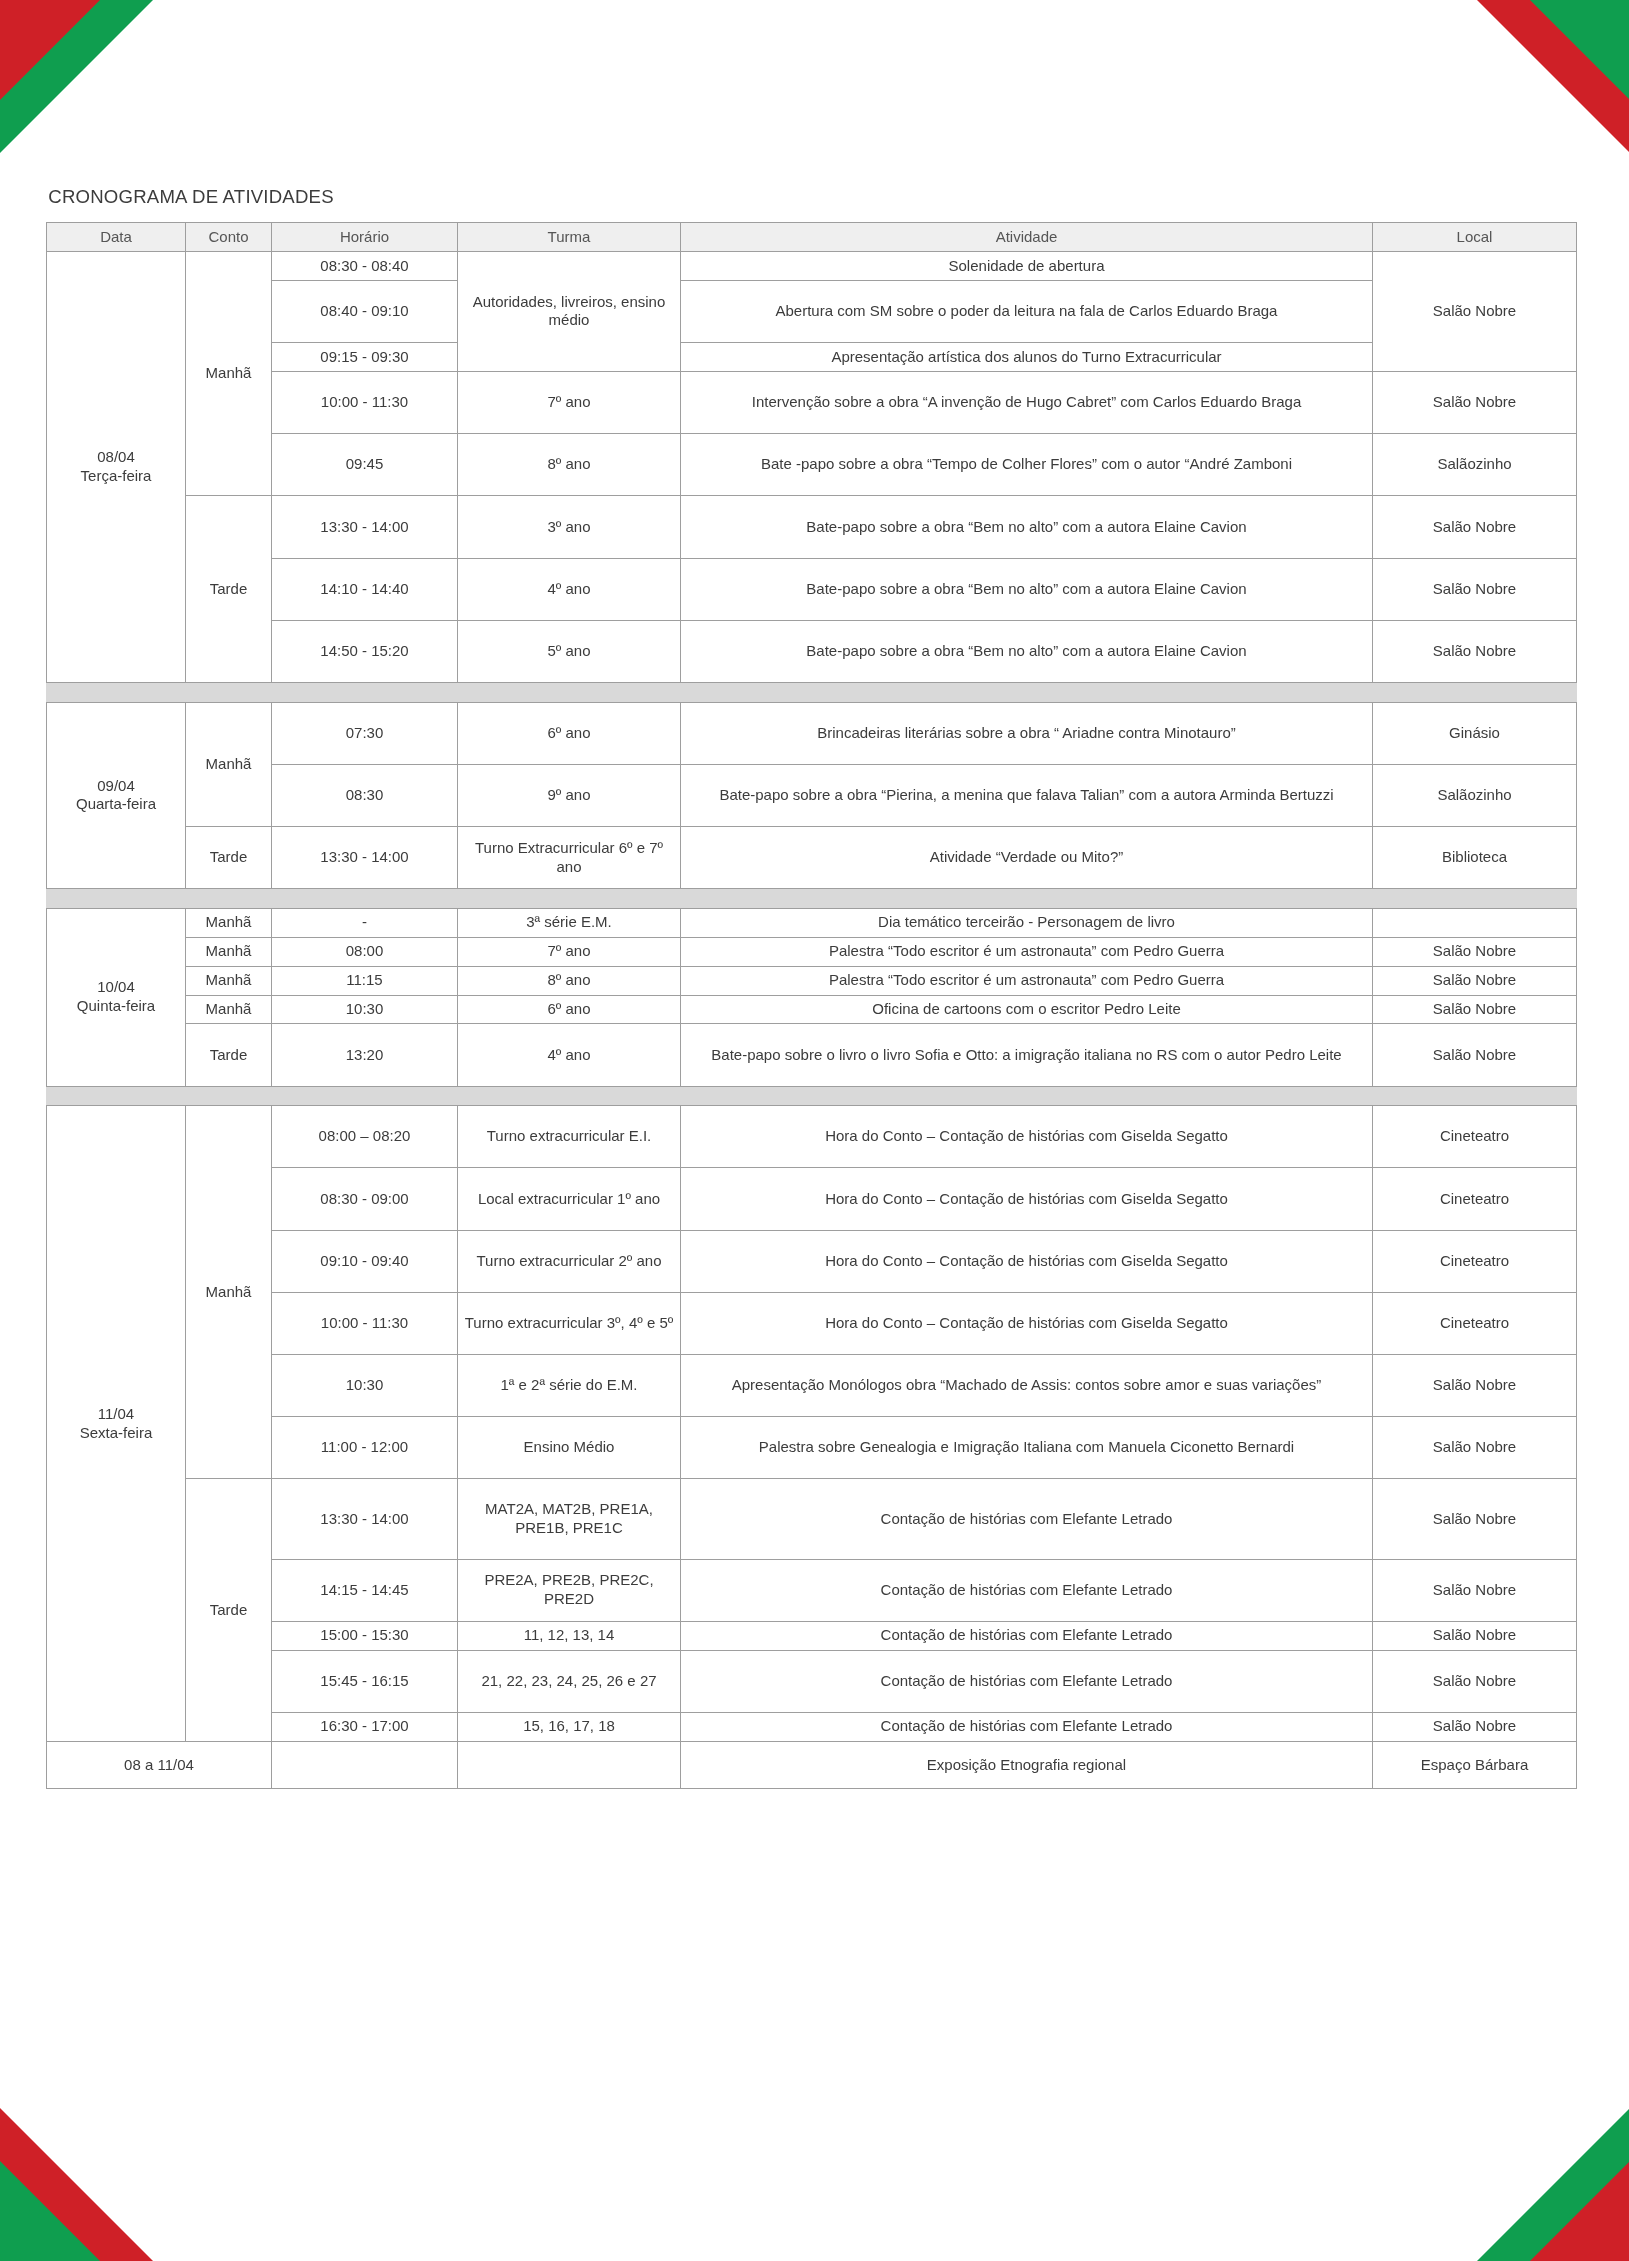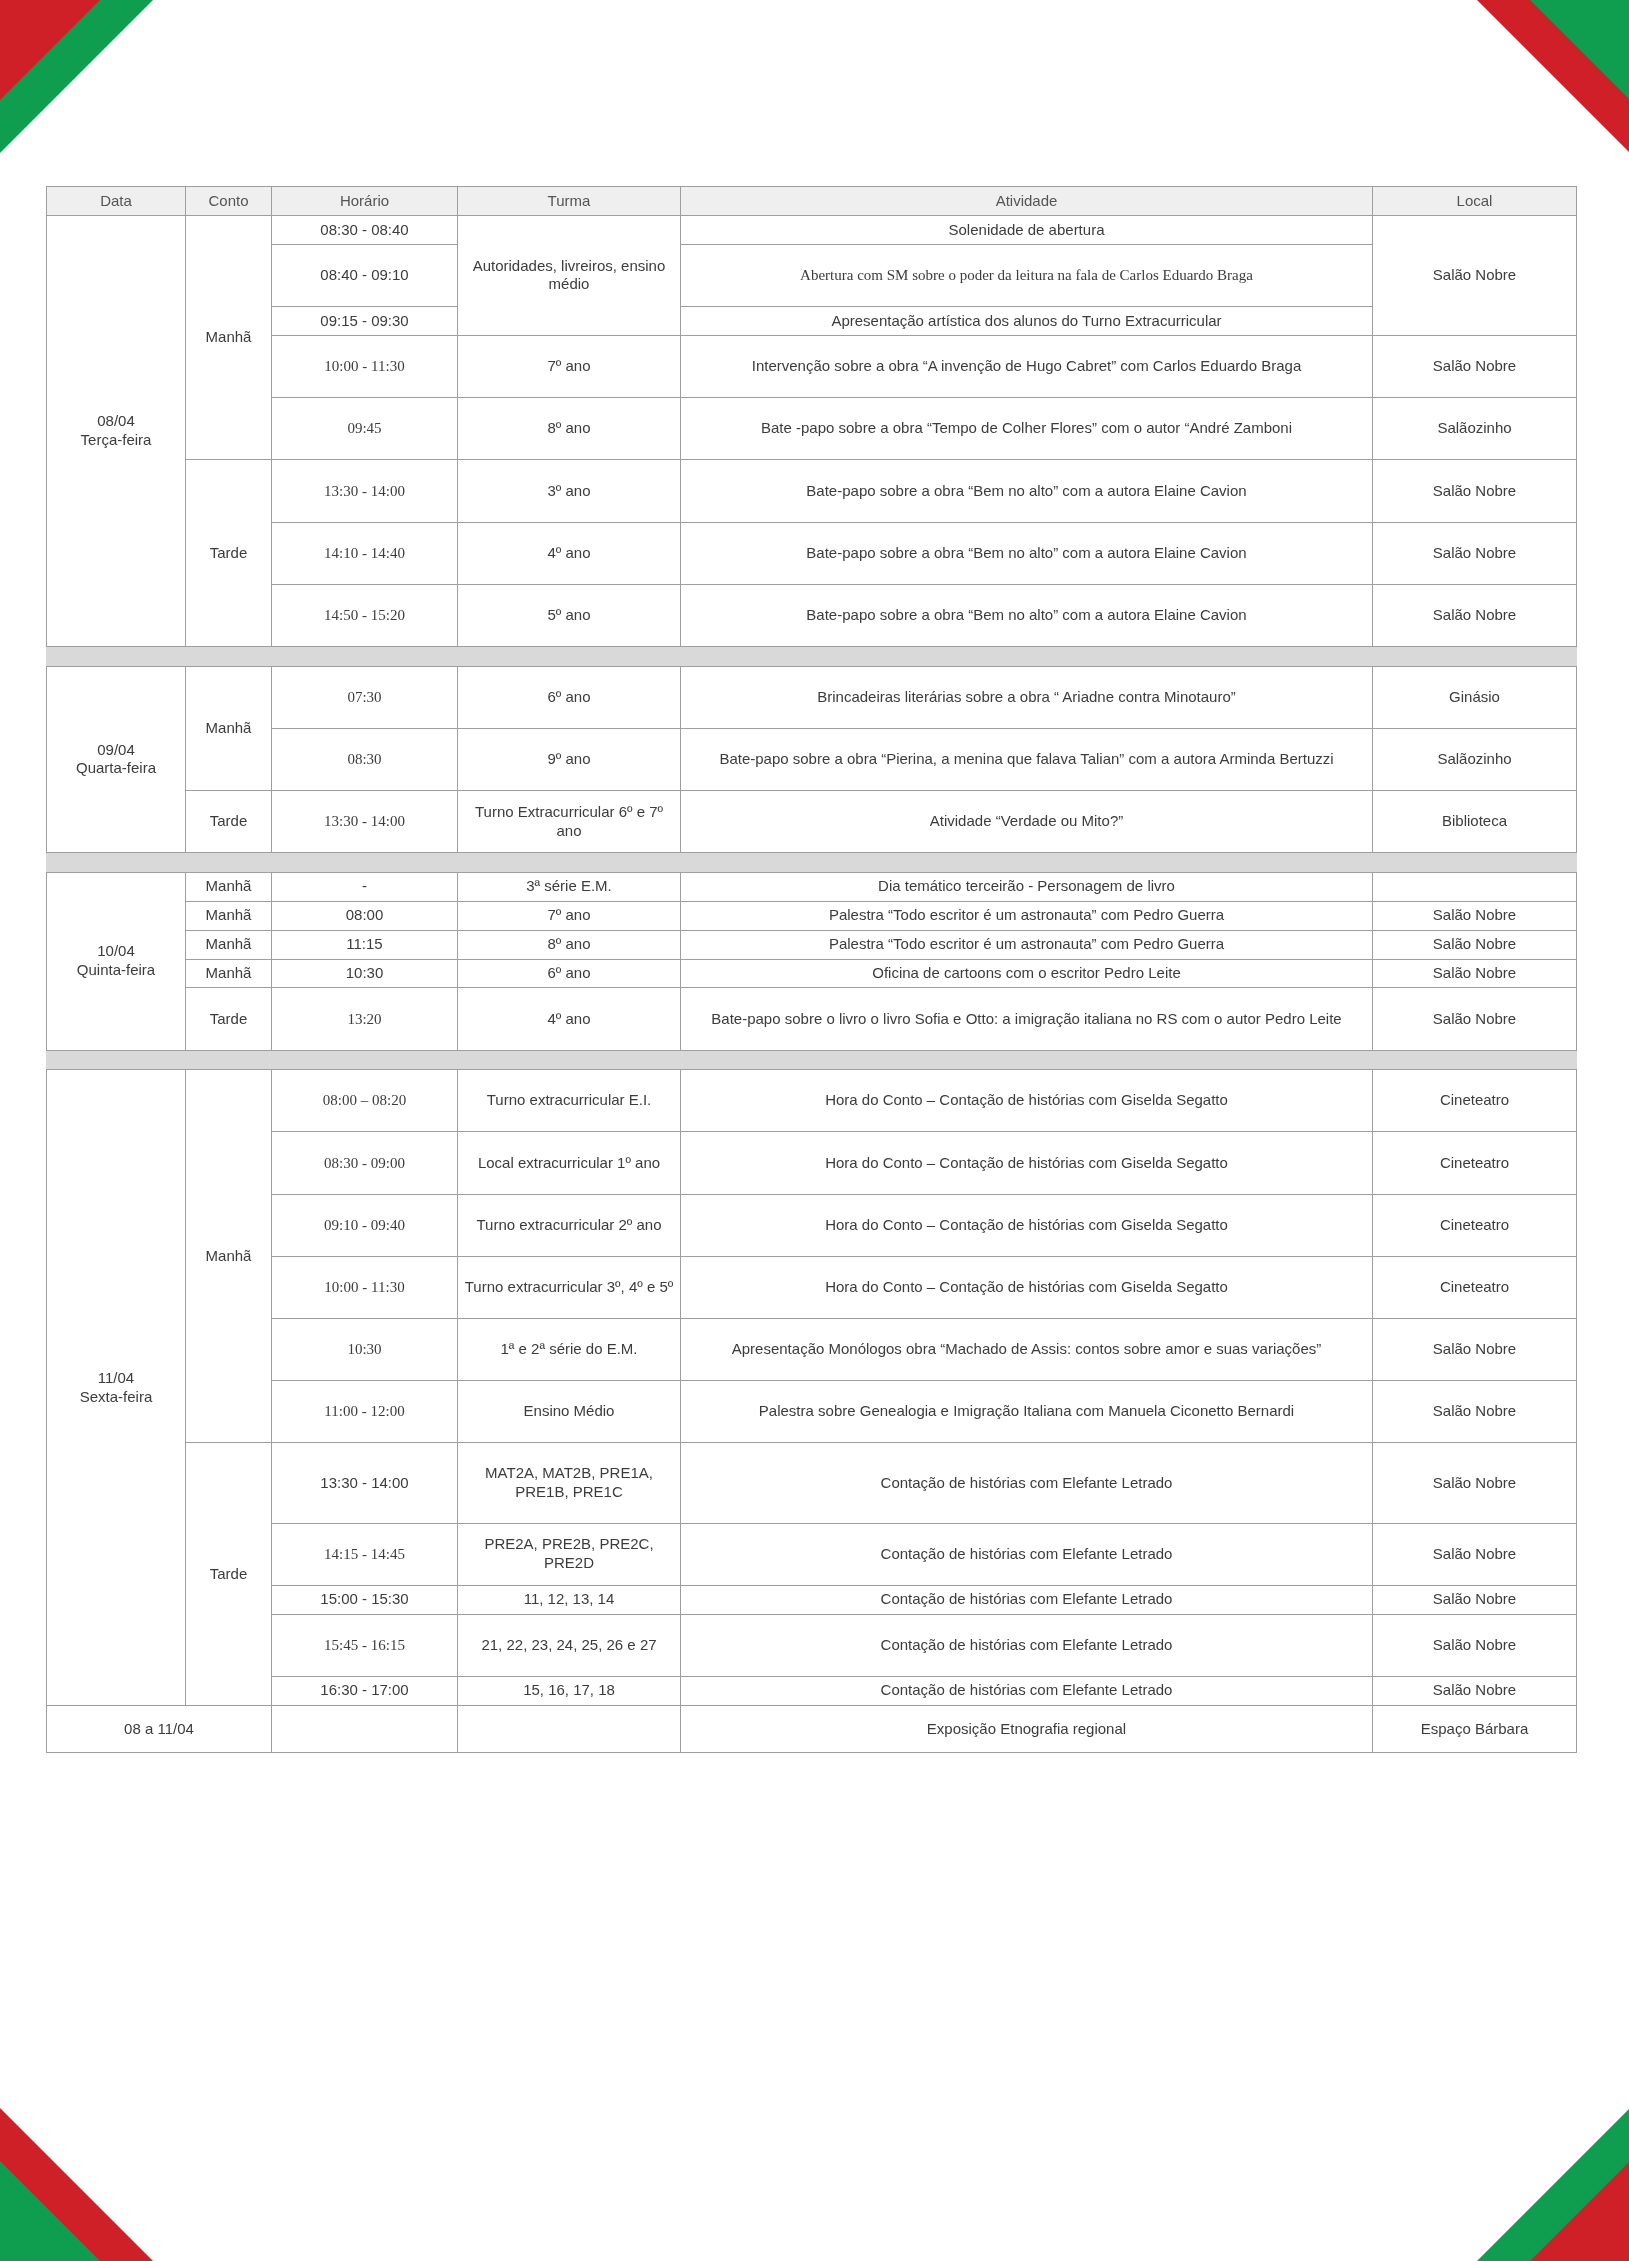--- a/index.html
+++ b/index.html
@@ -64,38 +64,39 @@
 
   tr.spacer td {
     background:#d9d9d9;
     height:18.6px;
     padding:0;
     border-left:0.9px solid #d9d9d9;
     border-right:0.9px solid #d9d9d9;
     border-top:0.9px solid #9e9e9e;
     border-bottom:0.9px solid #9e9e9e;
   }
-  td.cell-tall { height:52px;font-family:Liberation Serif, serif; }
+  td.cell-tall { height:52px; }
   td.date-cell { font-size:15px; }
   tr.footer-row td { height:37px; }
 </style>
 </head>
 <body>
 
 <div class="corner corner-tl-green"></div>
 <div class="corner corner-tl-red"></div>
 <div class="corner corner-tr-red"></div>
 <div class="corner corner-tr-green"></div>
 <div class="corner corner-bl-red"></div>
 <div class="corner corner-bl-green"></div>
 <div class="corner corner-br-green"></div>
 <div class="corner corner-br-red"></div>
 
 <div class="page">
 
+  <div class="doc-title">CRONOGRAMA DE ATIVIDADES</div>
 
   <table class="schedule">
     <colgroup>
       <col class="c-data">
         <col class="c-turno">
         <col class="c-hora">
       <col class="c-turma">
         <col class="c-ativ">
         <col class="c-local">
     </colgroup>

